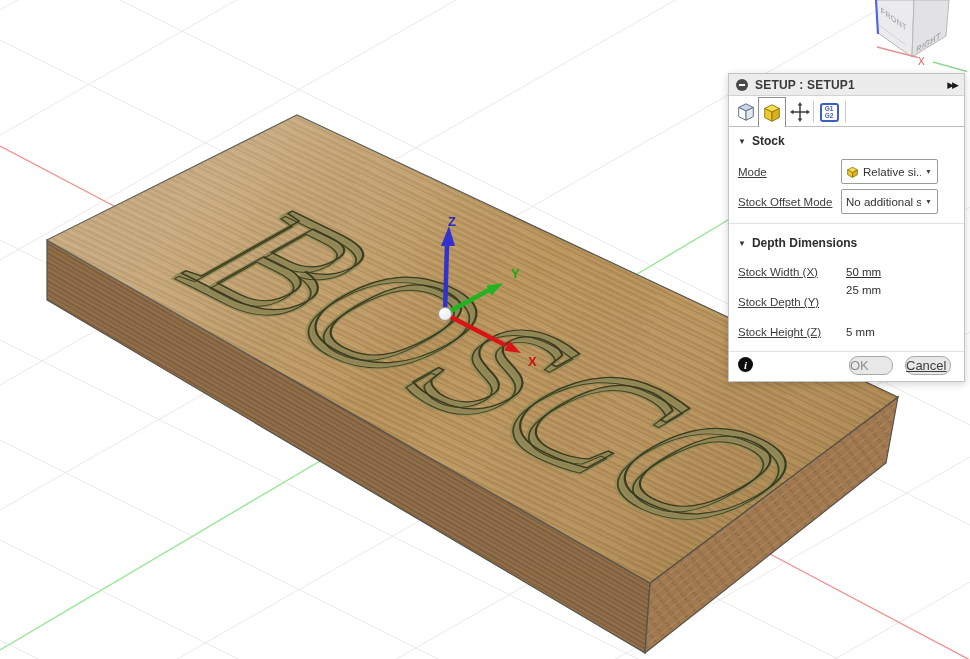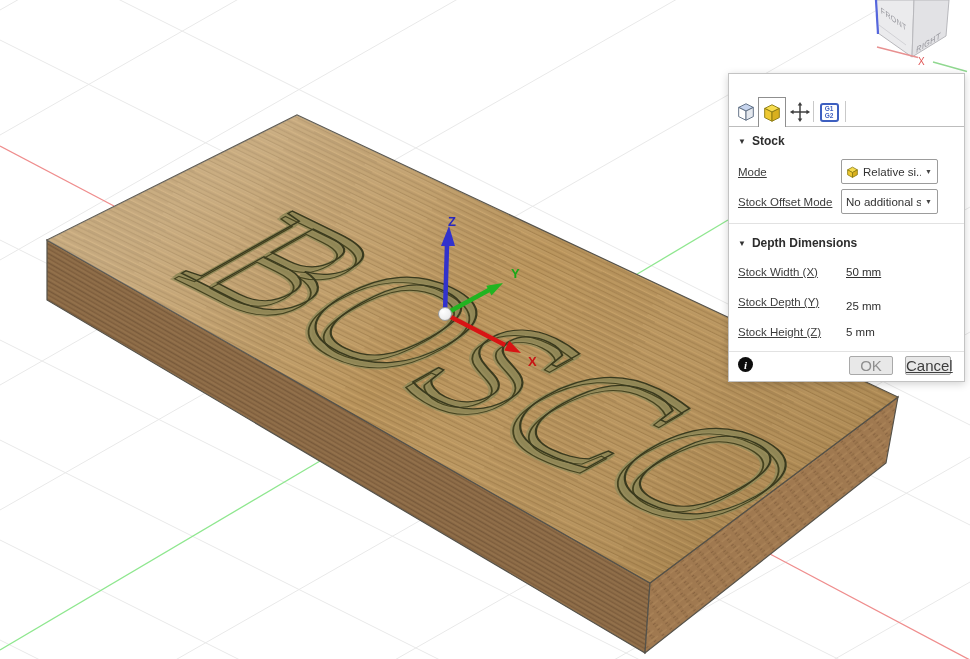--- a/index.html
+++ b/index.html
@@ -64,22 +64,22 @@
   .dd .caret{font-size:7px;color:#444;flex:0 0 auto;}
   .hsep{position:absolute;left:0;right:0;height:1px;background:#e2e2e2;}
 
   .info-circle{
     position:absolute;left:9px;top:283px;width:15px;height:15px;border-radius:50%;
     background:#0d0d0d;color:#fff;display:flex;align-items:center;justify-content:center;
     font-family:"Liberation Serif",serif;font-style:italic;font-weight:700;font-size:11px;cursor:pointer;
   }
   .btn{
     position:absolute;top:282px;height:19px;box-sizing:border-box;
-    background:#e8e8e8;border:1px solid #a9a9a9;border-radius:2px;
-    font-size:15px;text-align:center;line-height:17px;cursor:pointer;
+    background:#e8e8e8;border:1px solid #a9a9a9;border-radius:9px;
+    font-size:13px;text-align:left;line-height:17px;cursor:pointer;
   }
   .btn-ok{left:120px;width:44px;color:#8f8f8f;}
   .btn-cancel{left:176px;width:46px;color:#3d3d3d;text-decoration:underline;}
 </style>
 </head>
 <body>
 
 <svg id="viewport" width="970" height="659" viewBox="0 0 970 659">
   <defs>
     <pattern id="woodTop" width="160" height="11" patternUnits="userSpaceOnUse" patternTransform="rotate(26)">
@@ -187,20 +187,27 @@
     <text transform="matrix(0.85,-0.52,-0.08,1,916,53)" font-size="8.5" letter-spacing="0.5" fill="#96969c">RIGHT</text>
     <line x1="876" y1="0" x2="878" y2="34" stroke="#5566dd" stroke-width="2.2"></line>
     <line x1="877" y1="47" x2="918" y2="57.5" stroke="#e89090" stroke-width="1.3"></line>
     <line x1="933" y1="62" x2="967" y2="71.5" stroke="#90d890" stroke-width="1.3"></line>
     <text x="918" y="65" font-size="10" fill="#e05858">X</text>
   </g>
 </svg>
 
 <div class="dialog">
 
+  <div class="dlg-header">
+    <span class="grip-circle">
+        <i></i>
+      </span>
+    <span class="dlg-title">SETUP : SETUP1</span>
+    <span class="dlg-expand">▶▶</span>
+  </div>
 
   <div class="tabbar">
 
     <span class="tabicon" style="left:5px;">
       <svg width="22" height="22" viewBox="0 0 24 24">
         <polygon points="12,3 20,7 12,11 4,7" fill="#c6d4ee" stroke="#5a6a80" stroke-width="1"></polygon>
         <polygon points="4,7 12,11 12,21 4,17" fill="#ffffff" stroke="#5a6a80" stroke-width="1"></polygon>
         <polygon points="20,7 12,11 12,21 20,17" fill="#e4e8ee" stroke="#5a6a80" stroke-width="1"></polygon>
       </svg>
     </span>
@@ -260,21 +267,21 @@
 
   <div class="section-head" style="top:162px;">
     <span class="tri">▼</span>
     <span>Depth Dimensions</span>
   </div>
 
   <div class="fld-label" style="top:190px;">Stock Width (X)</div>
   <div class="fld-value" style="top:190px;text-decoration:underline;">50 mm</div>
 
   <div class="fld-label" style="top:220px;">Stock Depth (Y)</div>
-  <div class="fld-value" style="top:224px;text-align:right;">25 mm</div>
+  <div class="fld-value" style="top:208px;text-align:right;">25 mm</div>
 
   <div class="fld-label" style="top:250px;">Stock Height (Z)</div>
   <div class="fld-value" style="top:250px;">5 mm</div>
 
   <div class="hsep" style="top:277px;"></div>
 
   <div class="info-circle">i</div>
   <div class="btn btn-ok">OK</div>
   <div class="btn btn-cancel">Cancel</div>
 </div>

